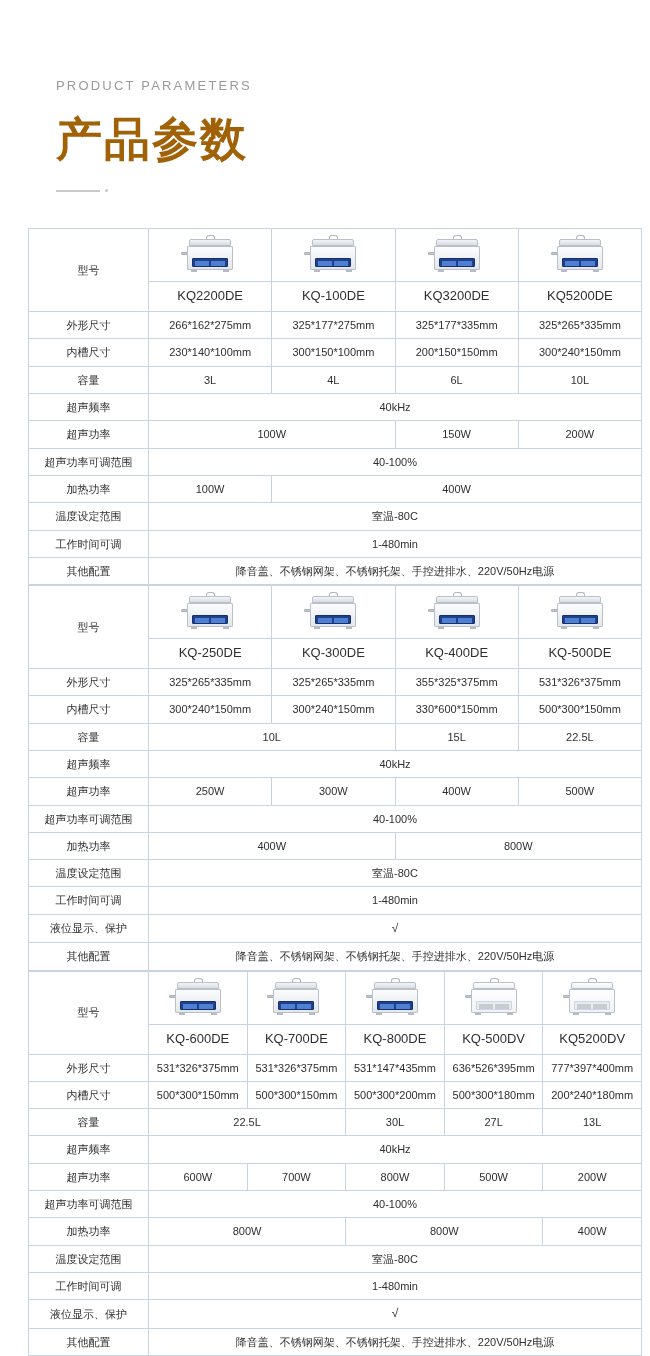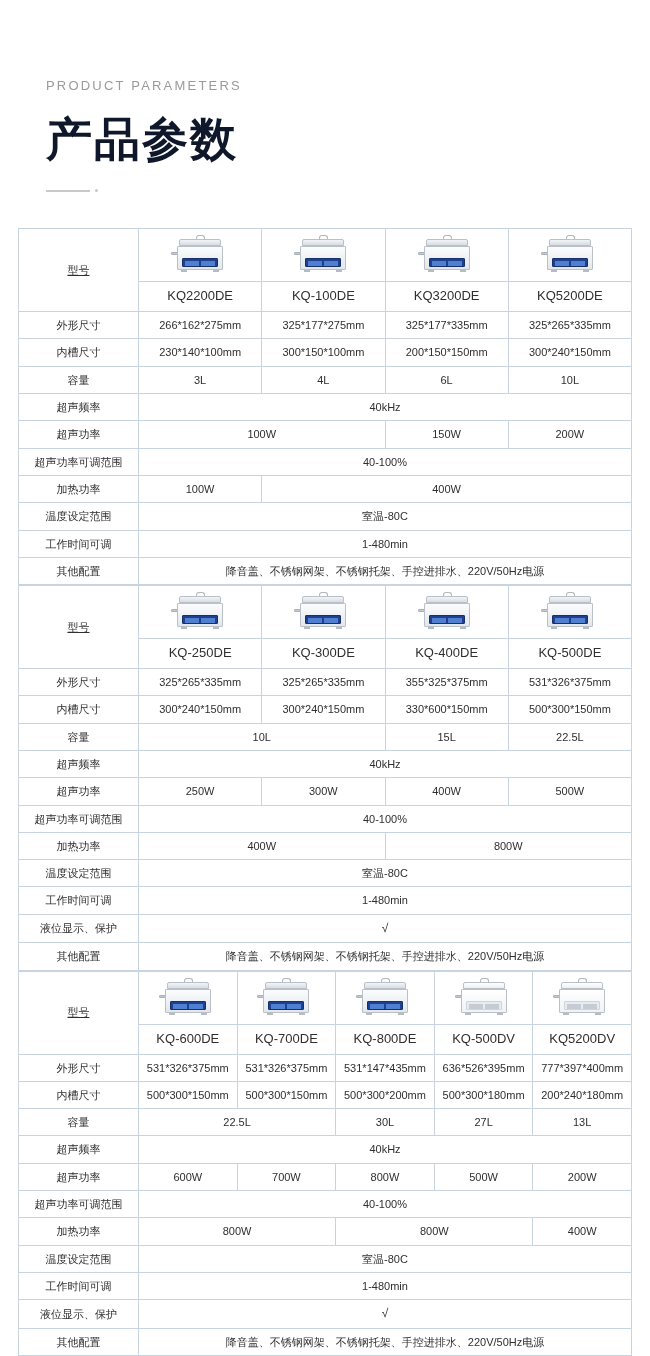--- a/index.html
+++ b/index.html
@@ -8,40 +8,40 @@
     background: #ffffff;
   }
   body {
     width: 650px;
     font-family: "Liberation Sans", sans-serif;
     color: #2b2b2b;
   }
   .page {
     width: 650px;
     min-height: 1356px;
-    padding: 0 18px;
+    padding: 0 28px;
     background: #fff;
     position: relative;
   }
   
   .header {
     padding: 78px 0 0 28px;
   }
   .eyebrow {
     font-size: 13px;
     letter-spacing: 2.2px;
     color: #9a9a9a;
     font-weight: 400;
   }
   .title-cn {
     margin-top: 22px;
     font-size: 46px;
     font-weight: 700;
     letter-spacing: 2px;
-    color: #0f172a;
+    color: #a16207;
     line-height: 1.05;
   }
   .rule {
     margin-top: 26px;
     display: flex;
     align-items: center;
     gap: 5px;
   }
   .rule .line {
     width: 44px; height: 2px; background: #c9c9c9;
@@ -81,21 +81,20 @@
     font-weight: 400;
     font-size: 13px;
   }
   td.imgcell {
     background: #fff;
     height: 56px;
     padding: 2px;
   }
   td.modelrow-label {
     background: #eef4fa;
-    text-decoration: underline;
   }
 
   
   .machine {
     width: 60px;
     height: 40px;
     margin: 0 auto;
     position: relative;
   }
   .machine .lid {

